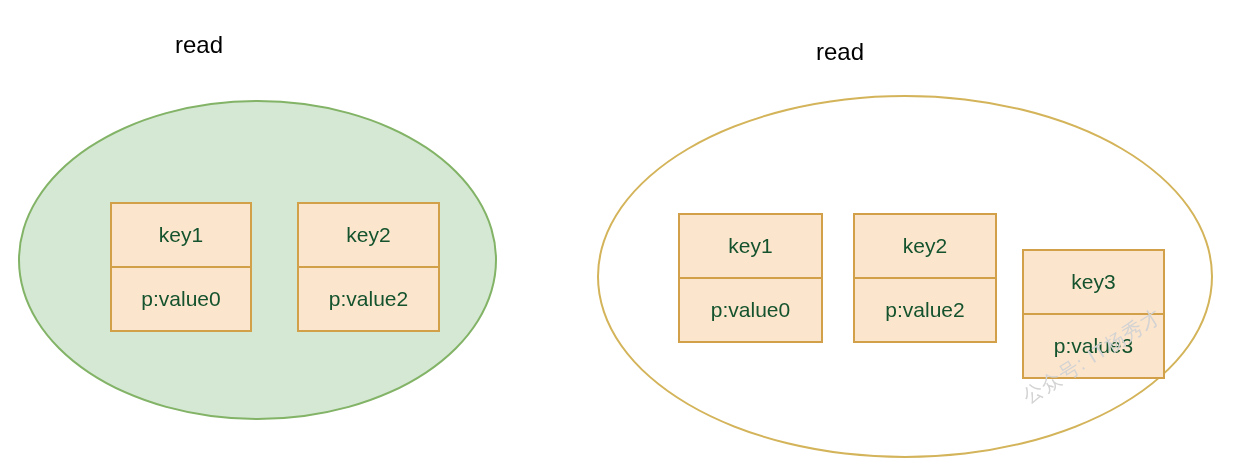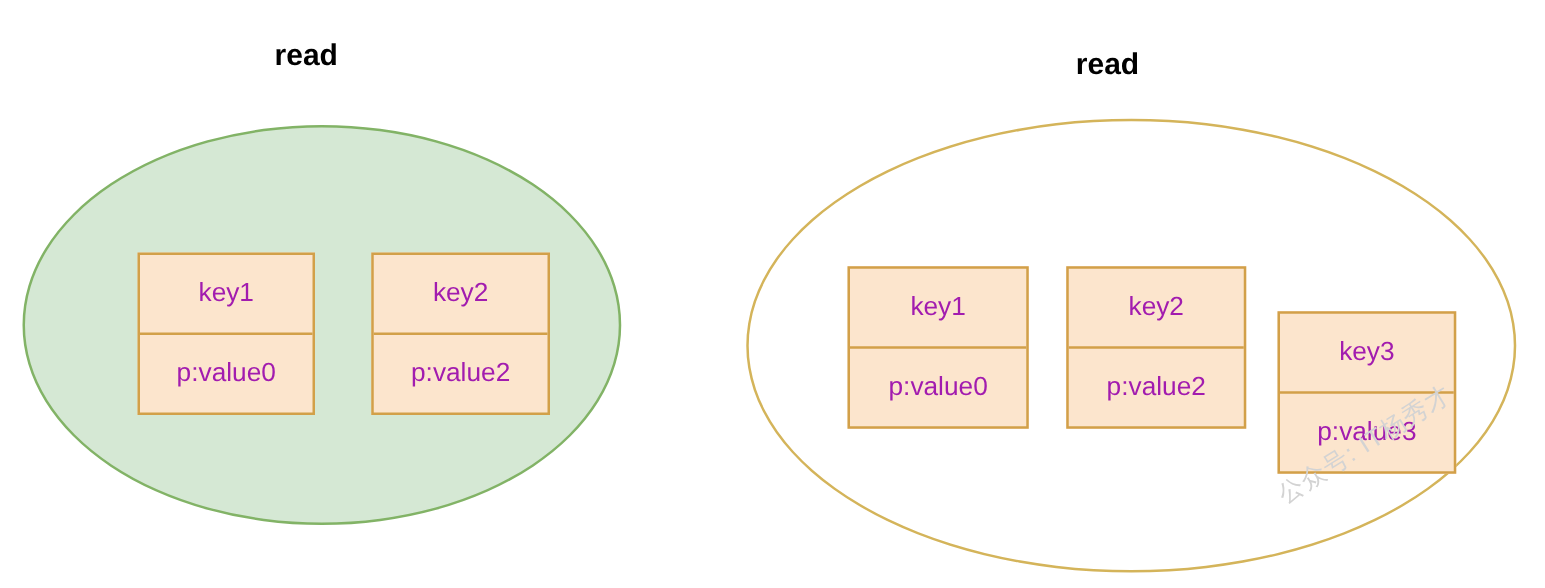--- a/index.html
+++ b/index.html
@@ -11,25 +11,23 @@
     position: relative;
     width: 1236px;
     height: 470px;
     background: #ffffff;
     font-family: "Liberation Sans", sans-serif;
     overflow: hidden;
   }
   .group-label {
     position: absolute;
     width: 140px;
-    text-align: center;
     font-size: 24px;
     line-height: 28px;
     color: var(--text, #000000);
-    font-weight: bold;
   }
   .label-read  { left: 175px; top: 31px; }
   .label-dirty { left: 816px; top: 38px; }
 
   .ellipse {
     position: absolute;
     border-radius: 50%;
     box-sizing: border-box;
   }
   .ellipse-read {
@@ -54,21 +52,21 @@
     display: flex;
     flex-direction: column;
     z-index: 2;
   }
   .entry .cell {
     flex: 1;
     display: flex;
     align-items: center;
     justify-content: center;
     font-size: 21px;
-    color: #a21caf;
+    color: #14532d;
     white-space: nowrap;
   }
   .entry .cell-key {
     border-bottom: 2px solid var(--entry-stroke, #d2a049);
   }
 
   .watermark {
     position: absolute;
     left: 972px;
     top: 343px;

